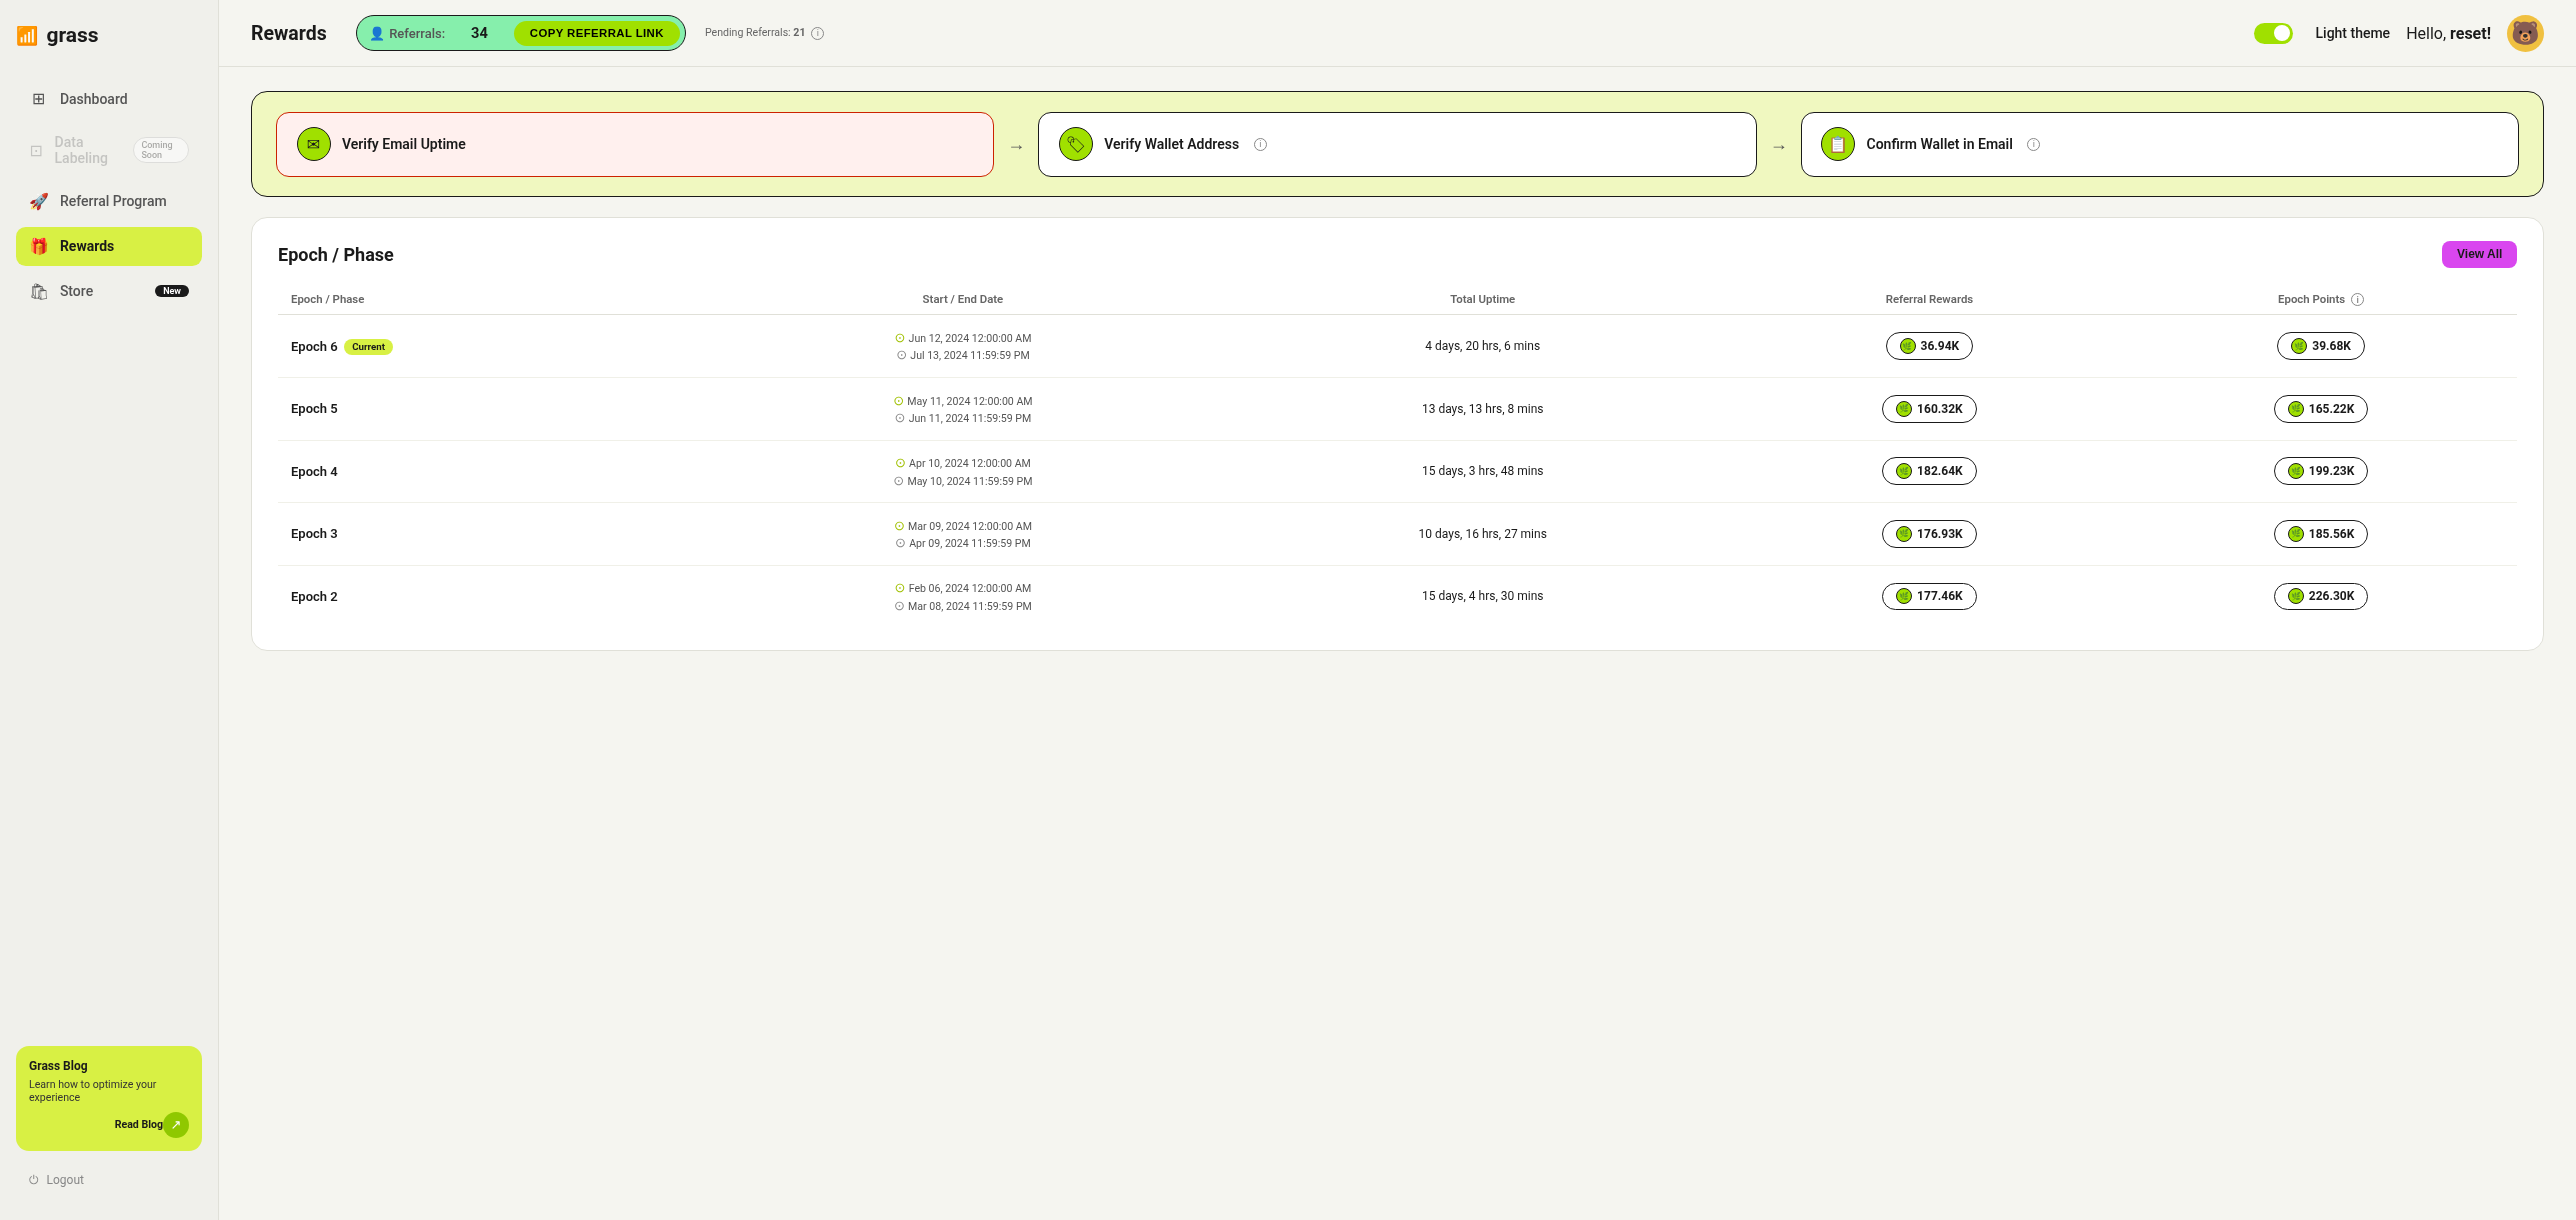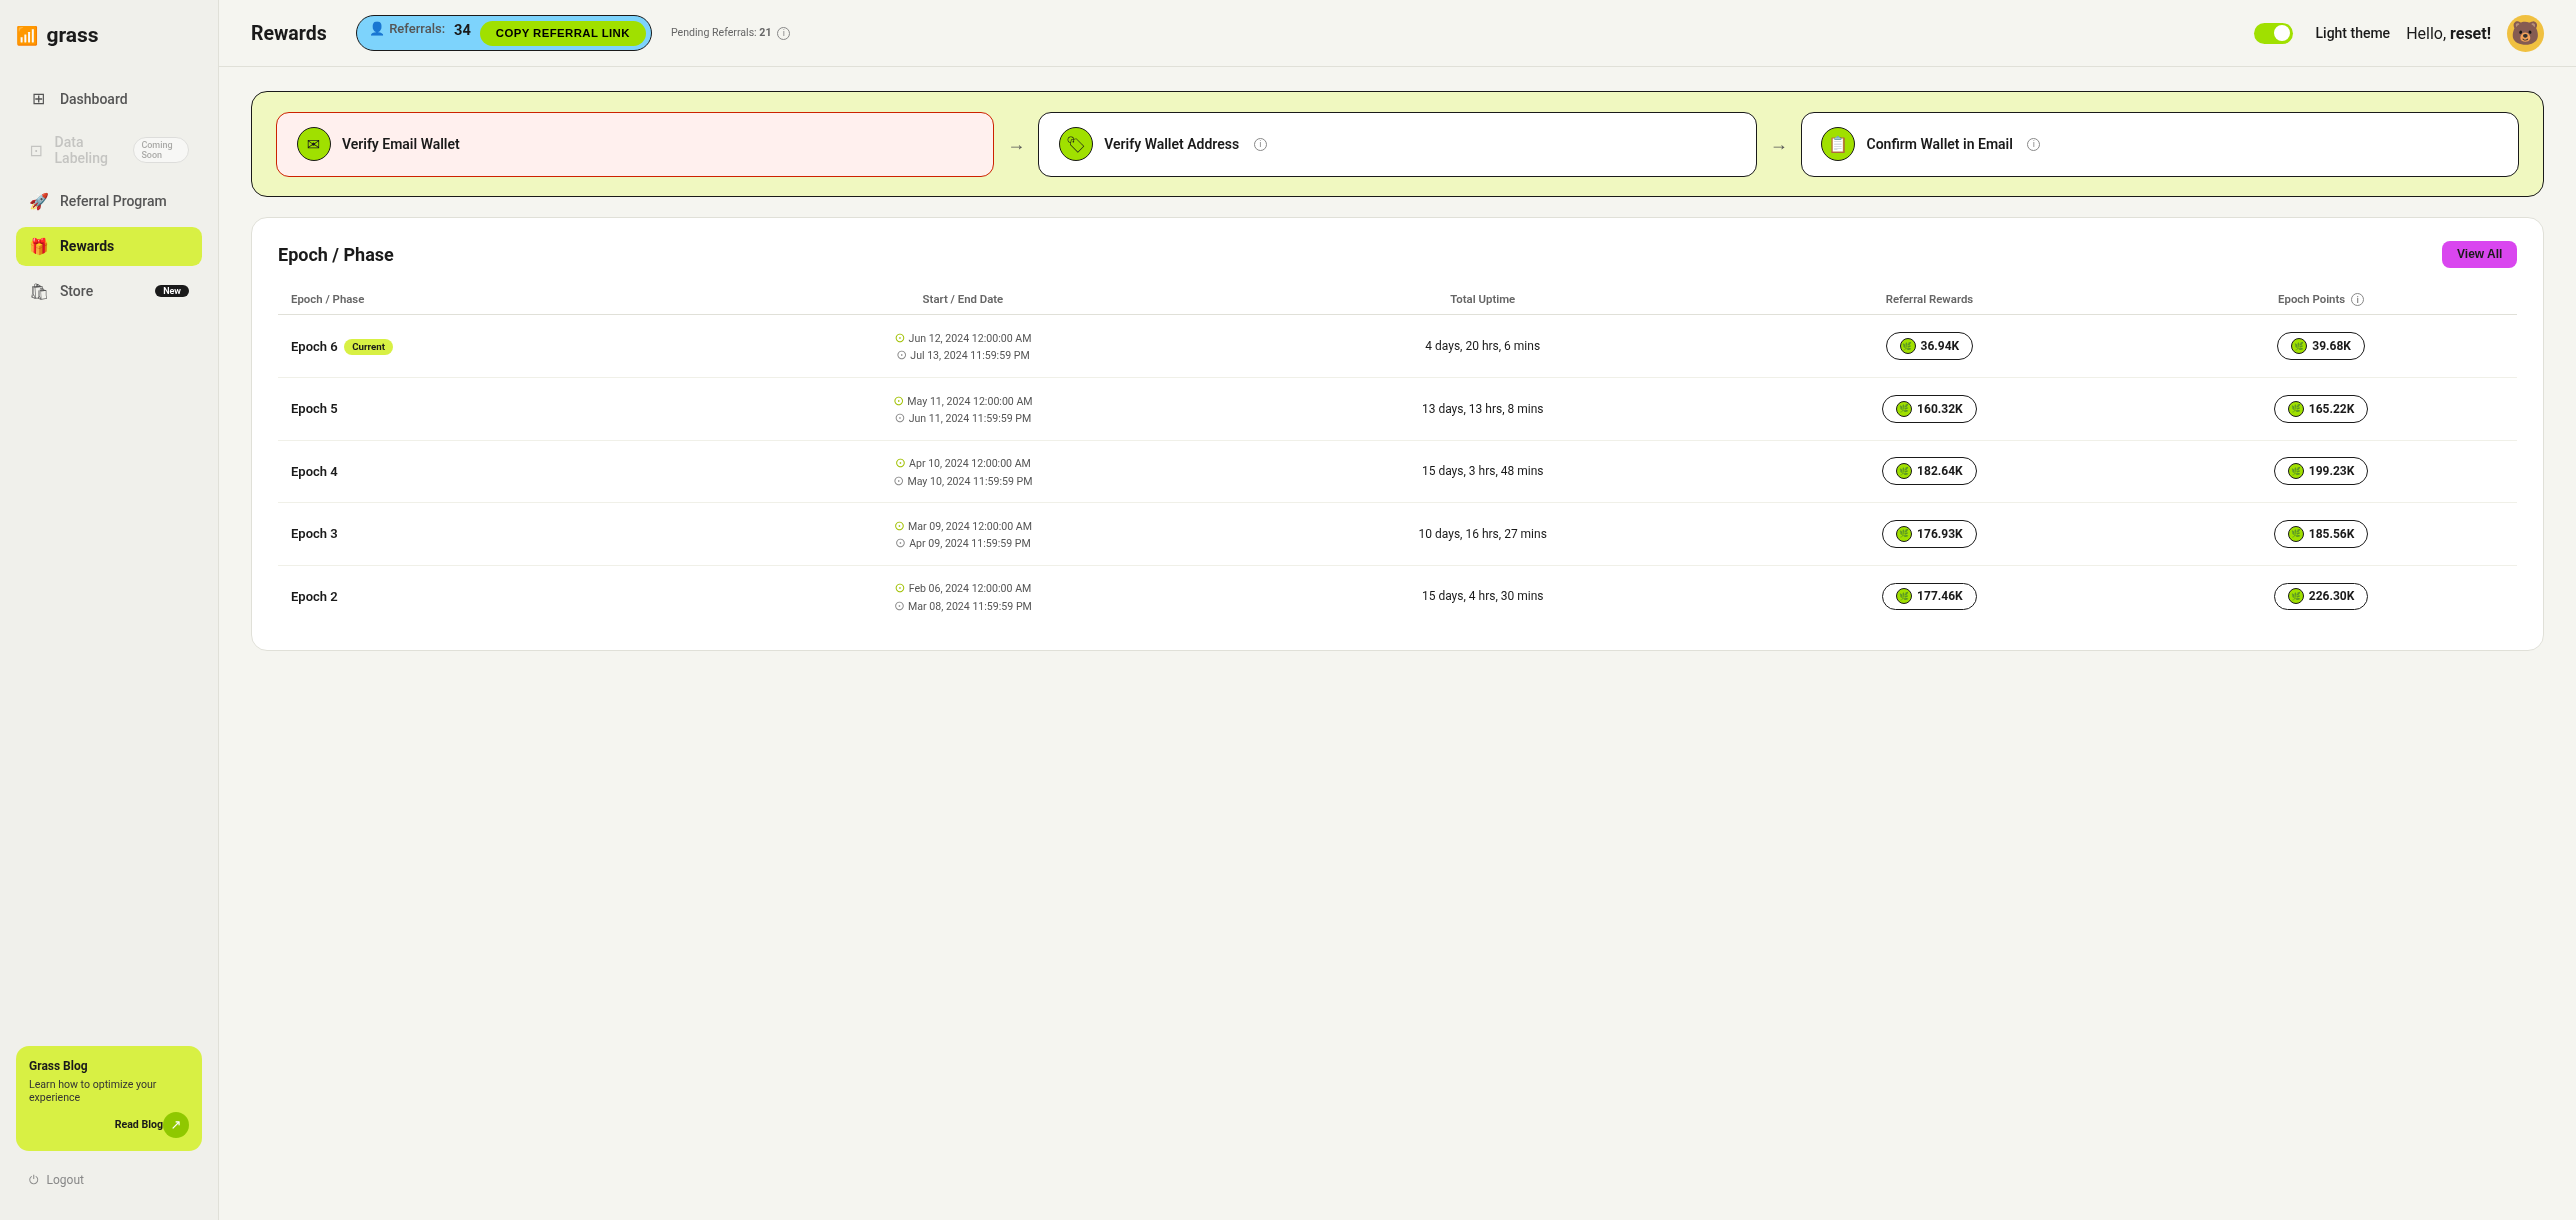--- a/index.html
+++ b/index.html
@@ -139,26 +139,26 @@
       border-bottom: 0.8px solid #e0e0d8;
       gap: 16px;
     }
     .header-title {
       font-size: 19.5px;
       font-weight: 700;
       margin-right: 13px;
     }
     .referral-pill {
       display: flex;
-      align-items: flex-start;
+      align-items: center;
       border: 1.6px solid #1a1a1a;
       border-radius: 32px;
       padding: 4.9px 4.9px 4.9px 13px;
-      gap: 9px;
-      background: #7dd3fc;
+      gap: 26px;
+      background: #86efac;
     }
     .referral-label {
       font-size: 13px;
       font-weight: 500;
       color: #555;
     }
     .referral-count {
       font-size: 14.6px;
       font-weight: 700;
     }
@@ -490,21 +490,21 @@
       </div>
     </div>
   </div>
 
   <div class="content">
 
     <div class="steps-card">
 
       <div class="step-box highlighted">
         <div class="step-icon">✉</div>
-        <span class="step-label">Verify Email Wallet</span>
+        <span class="step-label">Verify Email Uptime</span>
       </div>
 
       <span class="step-arrow">→</span>
 
       <div class="step-box">
         <div class="step-icon">🏷</div>
         <span class="step-label">Verify Wallet Address</span>
         <span class="info-icon">i</span>
       </div>
 

